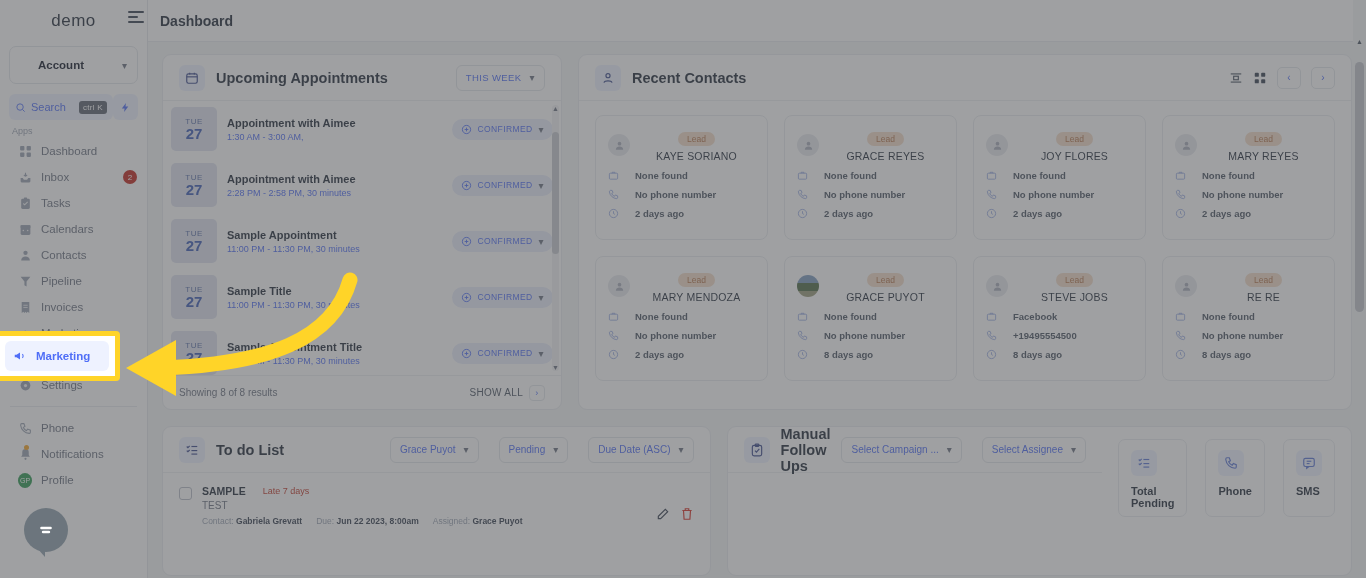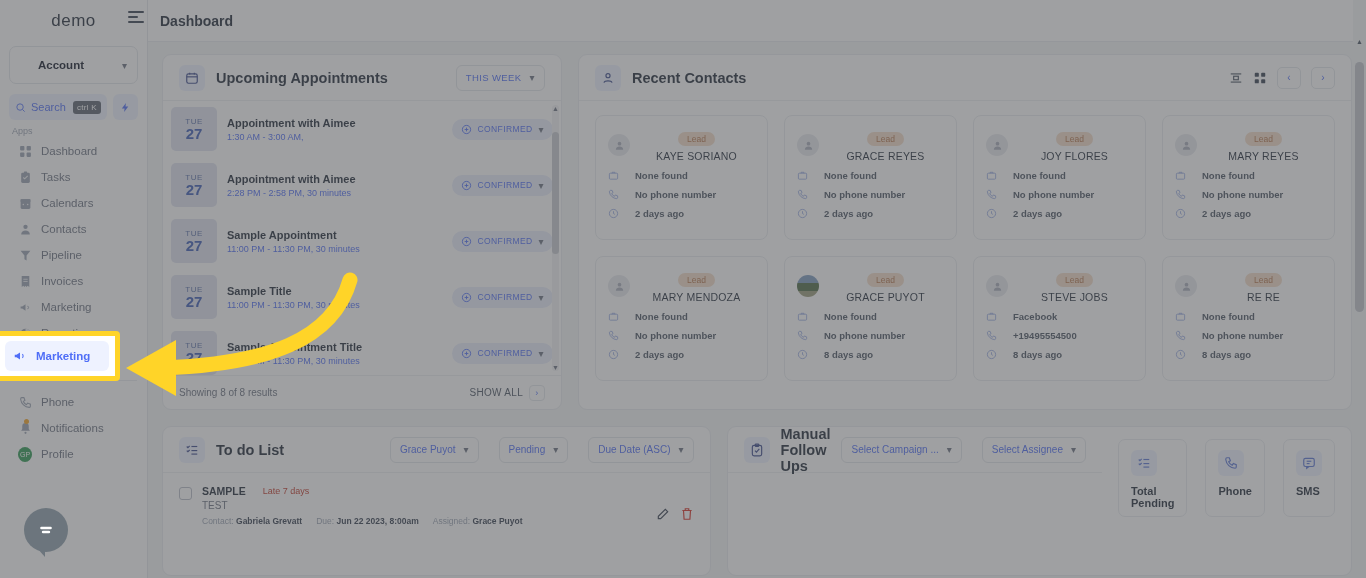--- a/index.html
+++ b/index.html
@@ -18,21 +18,21 @@
     display: flex; flex-direction: column;
   }
   .brand-row { height: 42px; display: flex; align-items: center; justify-content: center; position: relative; }
   .brand { font-size: 17px; letter-spacing: .5px; color: #1f2937; font-weight: 400; }
   .acct-select {
     margin: 4px 9px 0 9px; height: 38px; border: 1px solid #e3e6ea; border-radius: 7px;
     display: flex; align-items: center; justify-content: space-between; padding: 0 10px;
   }
   .acct-label { font-size: 11.5px; color: #111827; font-weight: 600; margin-left: 18px;}
   .chev { color: #6b7280; font-size: 10px; }
-  .search-row { display: flex; gap: 6px; margin: 10px 9px 0 9px; align-items: center; }
+  .search-row { display: flex; margin: 10px 9px 0 9px; align-items: center; }
   .search-box {
     flex: 1; height: 26px; background: #eef2ff; border-radius: 6px;
     display: flex; align-items: center; padding: 0 6px; gap: 5px;
   }
   .search-txt { font-size: 11px; color: #4f6ef7; flex: 1; }
   .kbd { font-size: 8px; background: #5b6270; color: #fff; border-radius: 3px; padding: 2px 4px; letter-spacing: .3px;}
   .bolt-box { width: 25px; height: 26px; background: #eef2ff; border-radius: 6px; display: flex; align-items: center; justify-content: center; }
   .sect-label { font-size: 9px; color: #9aa3b2; margin: 6px 0 2px 12px; }
   .nav { display: flex; flex-direction: column; }
   .nav-item {
@@ -199,20 +199,30 @@
           <svg width="13" height="13" viewBox="0 0 24 24" fill="#9aa3b2">
               <rect x="2" y="2" width="8" height="8" rx="1.5"></rect>
               <rect x="14" y="2" width="8" height="8" rx="1.5"></rect>
               <rect x="2" y="14" width="8" height="8" rx="1.5"></rect>
               <rect x="14" y="14" width="8" height="8" rx="1.5"></rect>
             </svg>
         </span>
         <span class="lbl">Dashboard</span>
       </div>
 
+      <div class="nav-item">
+        <span class="ico">
+          <svg width="13" height="13" viewBox="0 0 24 24" fill="#9aa3b2">
+              <path d="M3 13h4l2 3h6l2-3h4v6a2 2 0 0 1-2 2H5a2 2 0 0 1-2-2z"></path>
+              <path d="M12 3v7m0 0 3-3m-3 3L9 7" stroke="#9aa3b2" stroke-width="2" fill="none"></path>
+            </svg>
+        </span>
+        <span class="lbl">Inbox</span>
+        <span class="badge-red">2</span>
+      </div>
 
       <div class="nav-item">
         <span class="ico">
           <svg width="13" height="13" viewBox="0 0 24 24" fill="#9aa3b2">
               <rect x="4" y="3" width="16" height="19" rx="2.5"></rect>
               <rect x="9" y="1" width="6" height="4" rx="1.2" fill="#9aa3b2"></rect>
               <path d="M8 12l2.5 2.5L16 9" stroke="#f4f5f7" stroke-width="2" fill="none"></path>
             </svg>
         </span>
         <span class="lbl">Tasks</span>

